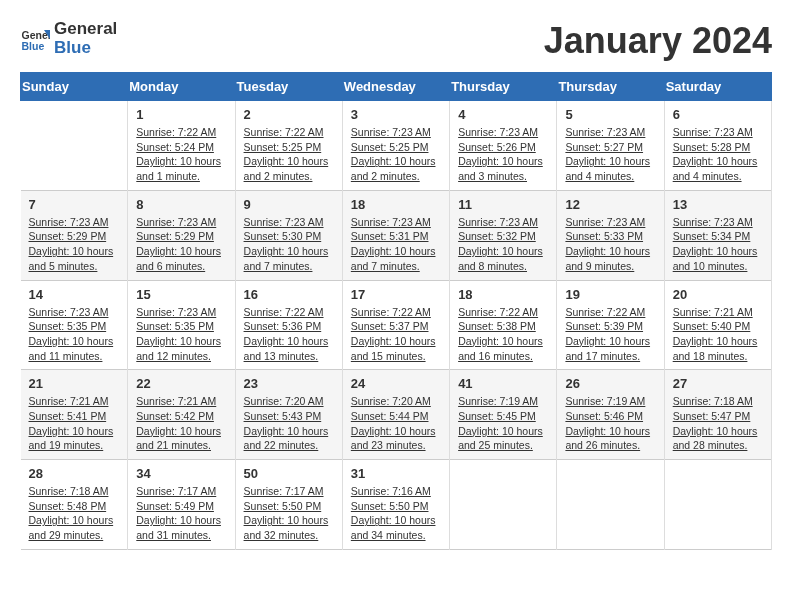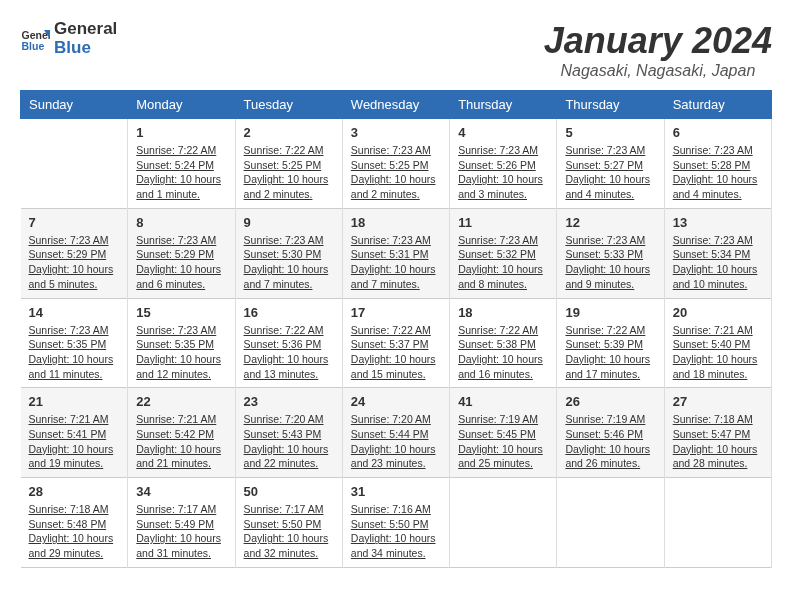--- a/index.html
+++ b/index.html
@@ -19,44 +19,43 @@
     .logo {
       display: flex;
       align-items: center;
       gap: 4px;
     }
     .logo-icon {
       width: 30px;
       height: 30px;
     }
     .title-block {
-      text-align: center;
-      font-style: italic;
+      text-align: left;
     }
     .month-title {
       font-size: 36px;
       font-weight: bold;
       color: #333;
     }
     .location {
       font-size: 16px;
       color: #555;
     }
     table {
       width: 100%;
       border-collapse: collapse;
       font-size: 11px;
     }
     thead tr th {
       background-color: #2e6db4;
       color: #fff;
       text-align: left;
-      padding: 6px 8px;
+      padding: 6px 1px;
       font-size: 13px;
-      font-weight: normal;
+      font-weight: bold;
       border: 1px solid #2e6db4;
       margin-left: 16px;
     }
     tbody tr {
       border-bottom: 1px solid #ccc;
     }
     tbody tr:nth-child(odd) {
       background-color: #fff;
     }
     tbody tr:nth-child(even) {
@@ -92,21 +91,20 @@
       <text x="2" y="34" font-size="14" font-weight="bold" fill="#2e6db4">Blue</text>
       <polygon points="32,8 40,8 40,20" fill="#2e6db4"></polygon>
     </svg>
     <div style="display:flex;flex-direction:column;">
       <span style="font-size:17px;font-weight:bold;color:#333;line-height:1.1;">General</span>
       <span style="font-size:17px;font-weight:bold;color:#2e6db4;line-height:1.1;">Blue</span>
     </div>
   </div>
   <div class="title-block">
     <div class="month-title">January 2024</div>
-    <div class="location">Nagasaki, Nagasaki, Japan</div>
   </div>
 </div>
 
 <table>
   <thead>
     <tr>
     <th>Sunday</th>
         <th>Monday</th>
         <th>Tuesday</th>
         <th>Wednesday</th>

